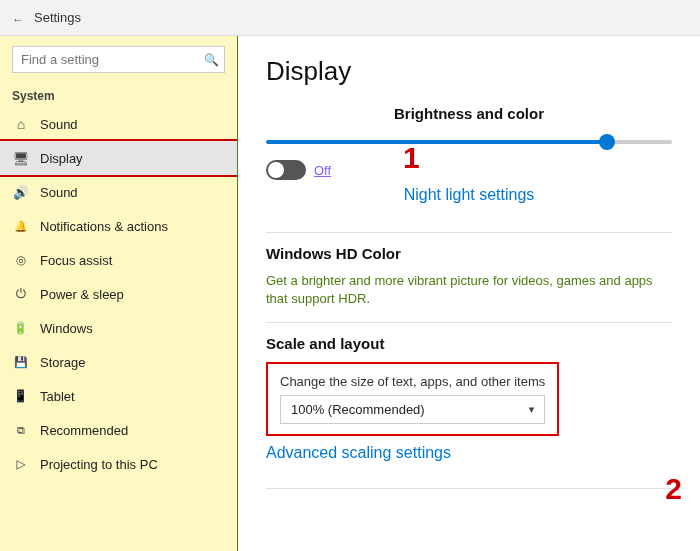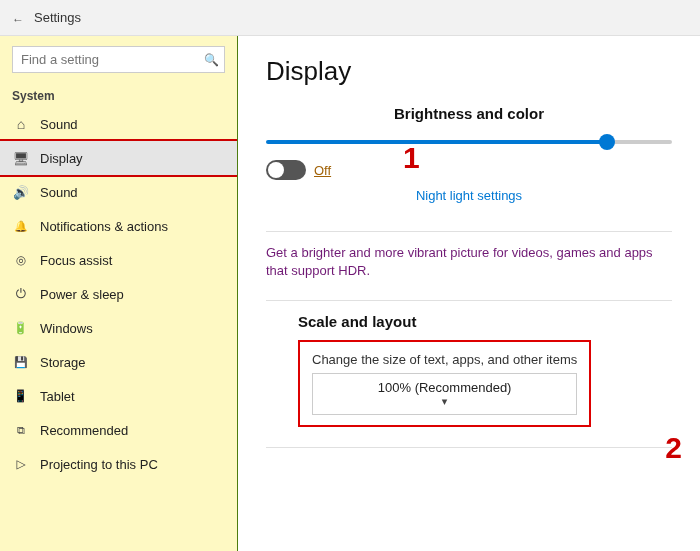--- a/index.html
+++ b/index.html
@@ -188,43 +188,42 @@
       position: absolute;
       left: 2px;
       top: 2px;
       width: 16px;
       height: 16px;
       background: white;
       border-radius: 50%;
     }
     .toggle-label {
       font-size: 13px;
-      color: #a16207;
+      color: #8b5cf6;
       text-decoration: underline;
     }
 
     .link-text {
       color: #0078d4;
-      font-size: 13px;
+      font-size: 16px;
       cursor: pointer;
       text-decoration: none;
       display: inline-block;
       margin-bottom: 14px;
     }
 
     .divider {
       height: 1px;
       background: #e0e0e0;
       margin: 12px 0;
     }
 
     
     .scale-section {
       margin-top: 6px;
-      margin-left: 32px;
     }
     .scale-box {
       border: 2px solid #d00;
       padding: 10px 12px;
       display: inline-block;
       min-width: 240px;
       margin-bottom: 8px;
     }
     .scale-box .scale-desc {
       font-size: 13px;
@@ -235,43 +234,42 @@
       display: flex;
       align-items: center;
       justify-content: space-between;
       border: 1px solid #ccc;
       background: white;
       padding: 6px 10px;
       font-size: 13px;
       color: #222;
       cursor: pointer;
       min-width: 216px;
-      flex-direction: column;
     }
     .dropdown .chevron {
       font-size: 11px;
       color: #444;
     }
 
     
     .number-label {
       position: absolute;
       font-size: 28px;
       font-weight: 700;
       color: #d00;
     }
     .number-1 {
       left: 165px;
       top: 148px;
     }
 
     .hd-color-desc {
       font-size: 13px;
-      color: #701a75;
-      margin-bottom: 20px;
+      color: #4d7c0f;
+      margin-bottom: 14px;
       line-height: 1.4;
     }
   </style>
 </head>
 <body>
 
 <div class="title-bar">
   <span class="title-bar-back">←</span>
   <span class="title-bar-text">Settings</span>
 </div>
@@ -362,38 +360,40 @@
         </div>
         <span class="toggle-label">Off</span>
       </div>
 
       <a class="link-text">Night light settings</a>
     </div>
 
     <div class="divider"></div>
 
     <div class="hd-color-section" style="margin-bottom:14px;">
+      <div class="section-title">Windows HD Color</div>
       <div class="hd-color-desc">Get a brighter and more vibrant picture for videos, games and apps that support HDR.</div>
     </div>
 
     <div class="divider"></div>
 
     <div class="scale-section" style="position:relative;">
       <div class="section-title">Scale and layout</div>
 
       
       <span style="position:absolute; right:-10px; bottom:-30px; font-size:30px; font-weight:700; color:#cc0000; z-index:10;">2</span>
 
       <div class="scale-box">
         <div class="scale-desc">Change the size of text, apps, and other items</div>
         <div class="dropdown">
           <span>100% (Recommended)</span>
           <span class="chevron">▾</span>
         </div>
       </div>
 
       <br>
+      <a class="link-text">Advanced scaling settings</a>
     </div>
 
     <div class="divider"></div>
 
   </div>
 </div>
 
 </body></html>

